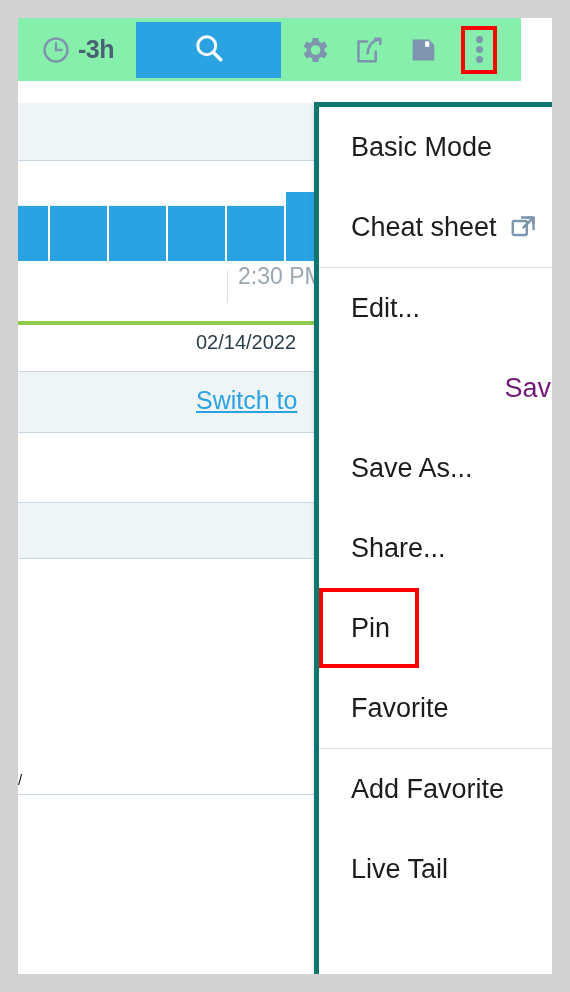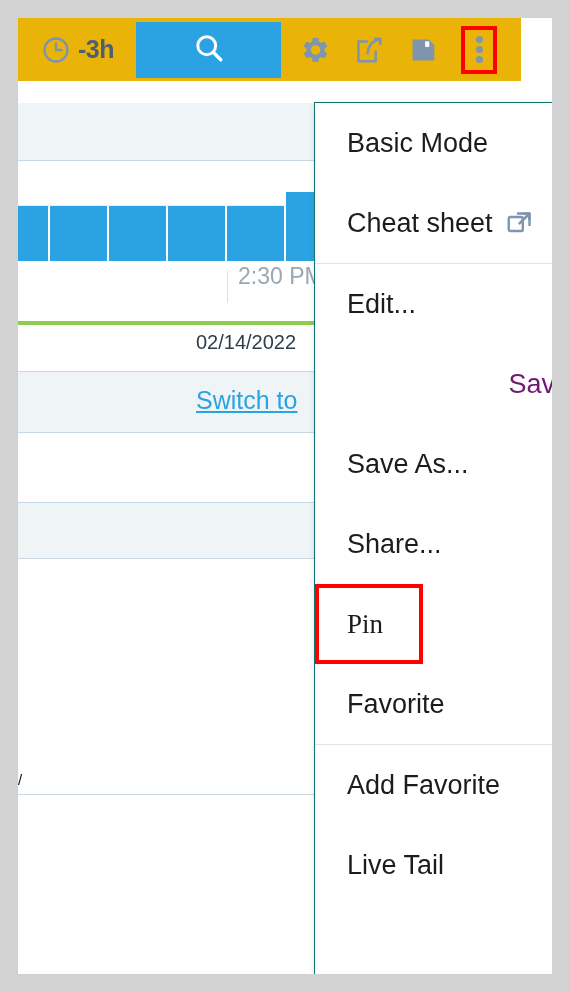--- a/index.html
+++ b/index.html
@@ -24,21 +24,21 @@
     height: 956px;
     background: #ffffff;
     overflow: hidden;
   }
 
   
   #toolbar {
     position: absolute;
     left: 0; top: 0;
     width: 503px; height: 63px;
-    background: #eab308;
+    background: #86efac;
     display: flex;
     align-items: center;
   }
   .time-range {
     display: flex;
     align-items: center;
     margin-left: 23px;
     gap: 7px;
     color: #5b7286;
   }
@@ -150,44 +150,43 @@
   }
 
   
   #menu {
     position: absolute;
     left: 296px;
     top: 84px;
     width: 257px;
     height: 884px;
     background: #ffffff;
-    border: 1px solid #0f766e;
+    border: 5px solid #0f766e;
     box-sizing: border-box;
     box-shadow: 0 2px 6px rgba(80,100,120,0.18);
     z-index: 20;
   }
   .menu-section { border-bottom: 1px solid #dde5ec; }
   .menu-section:last-child { border-bottom: none; }
   .menu-item {
     height: 80px;
     display: flex;
     align-items: center;
     padding-left: 32px;
     font-size: 27px;
     color: #1c1c1c;
     cursor: pointer;
     box-sizing: border-box;
     position: relative;
   }
   .menu-item.disabled { color: #701a75; cursor: default; justify-content: flex-end; }
   .menu-item.highlight {
     border: 4px solid #fe0000;
-    width: 108px;
+    width: 100px;
     padding-left: 28px;
-    font-family: Liberation Serif, serif;
   }
   .ext-ico {
     width: 26px; height: 26px;
     margin-left: 14px;
     display: block;
   }
 </style>
 </head>
 <body>
 

